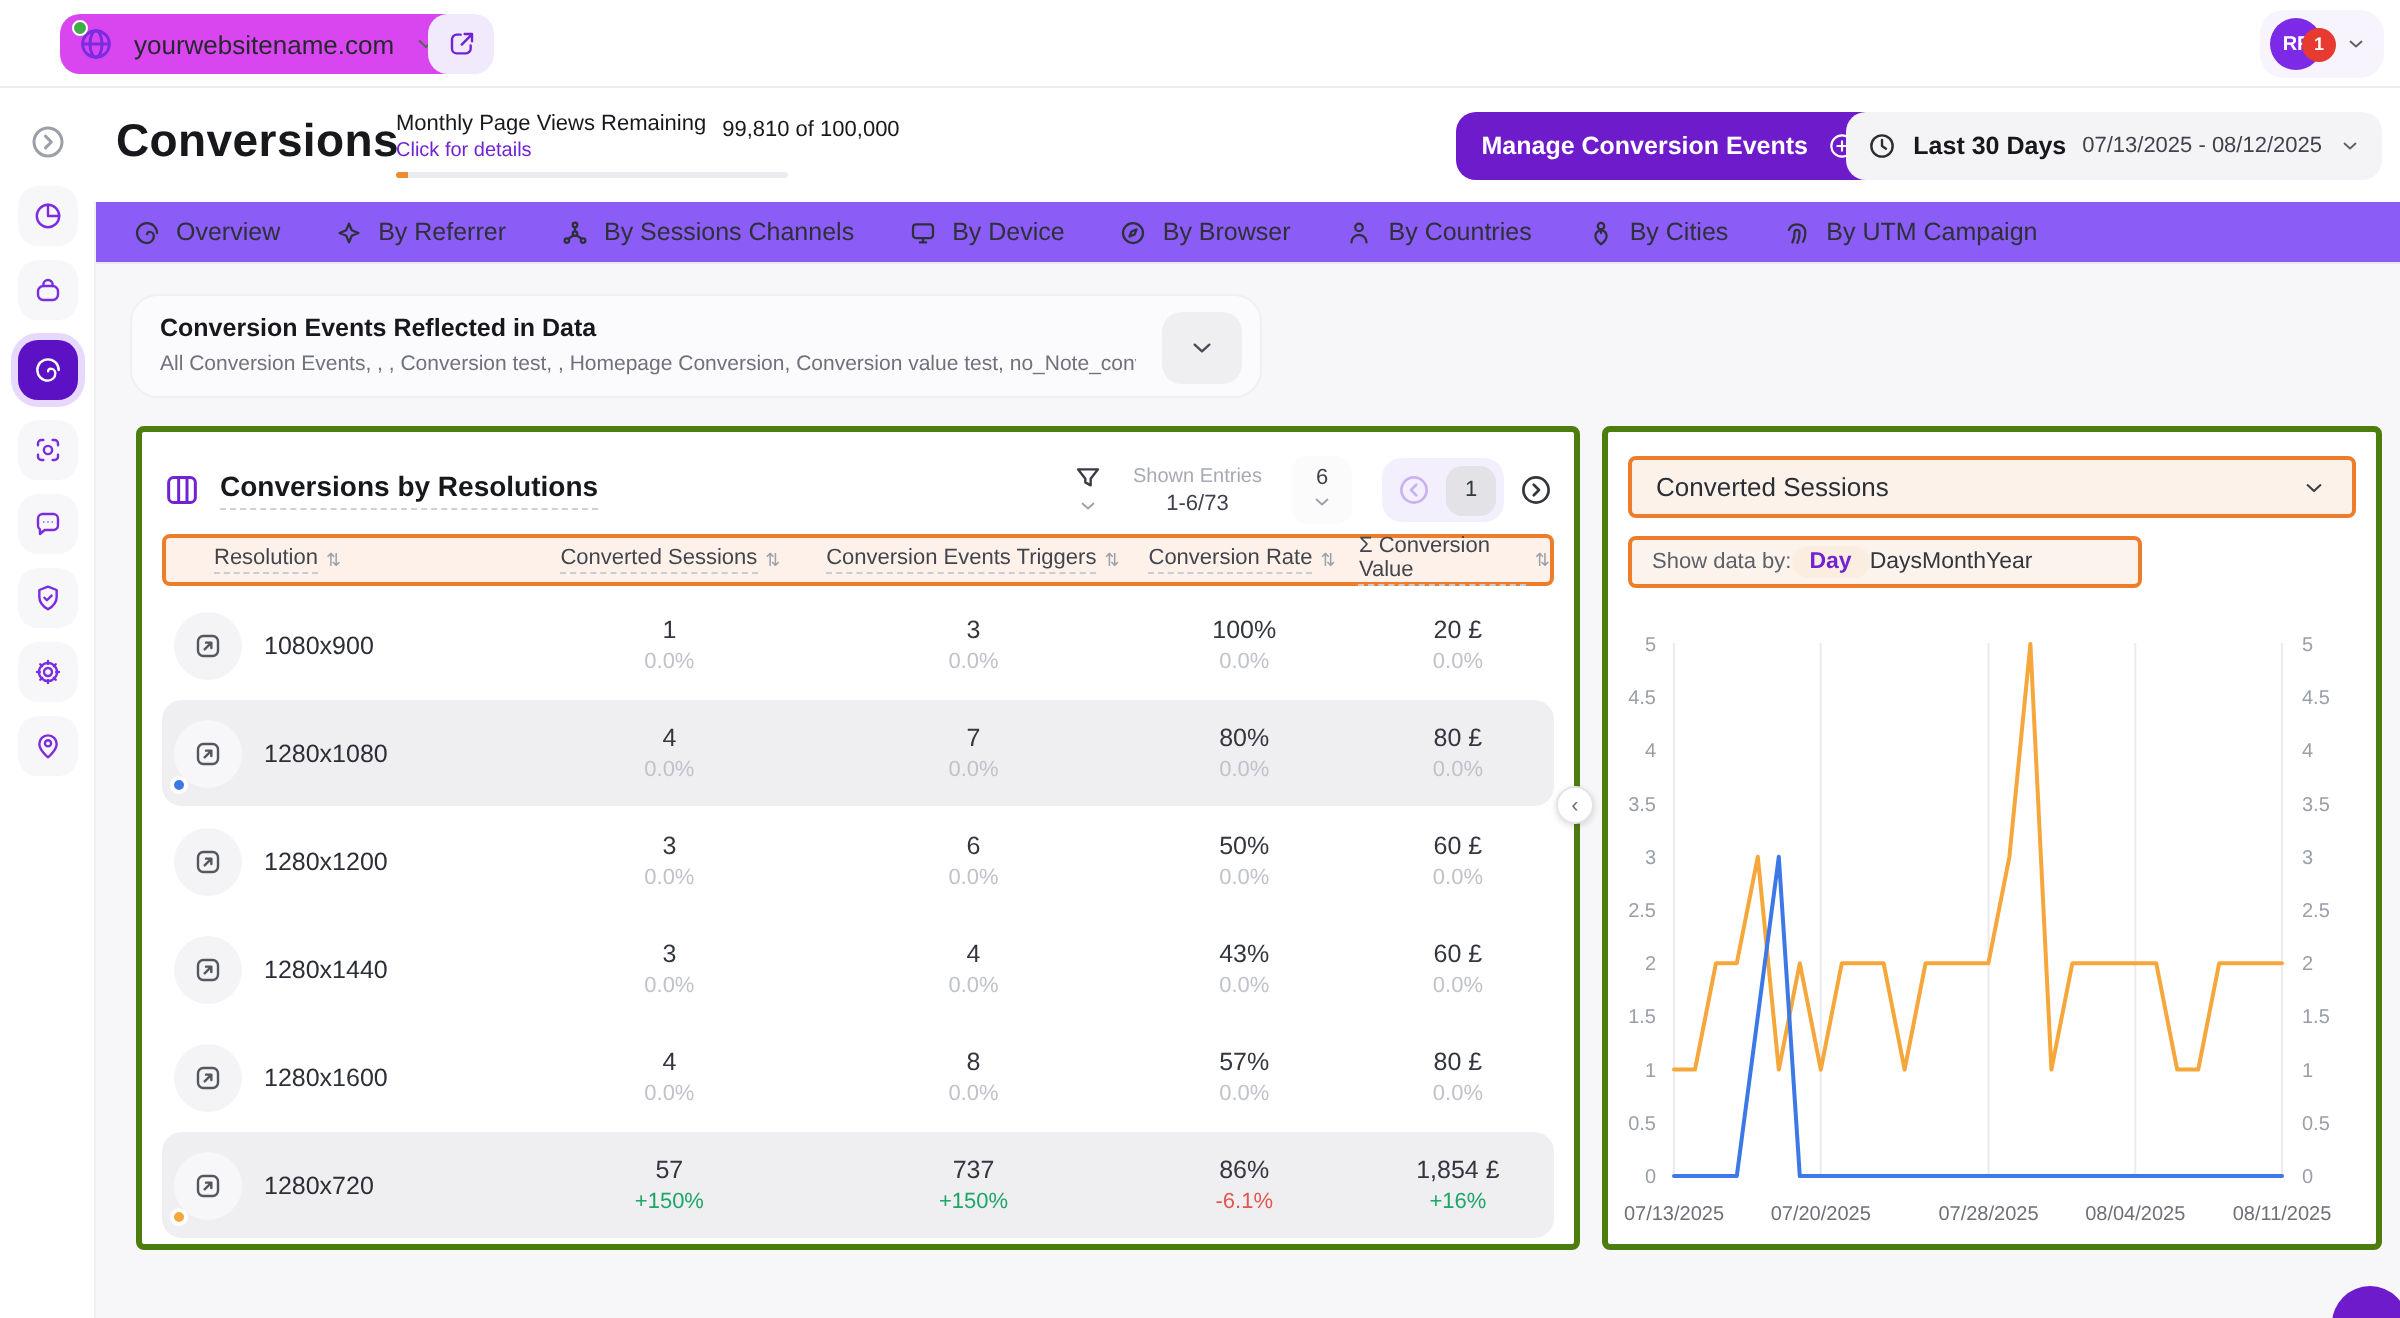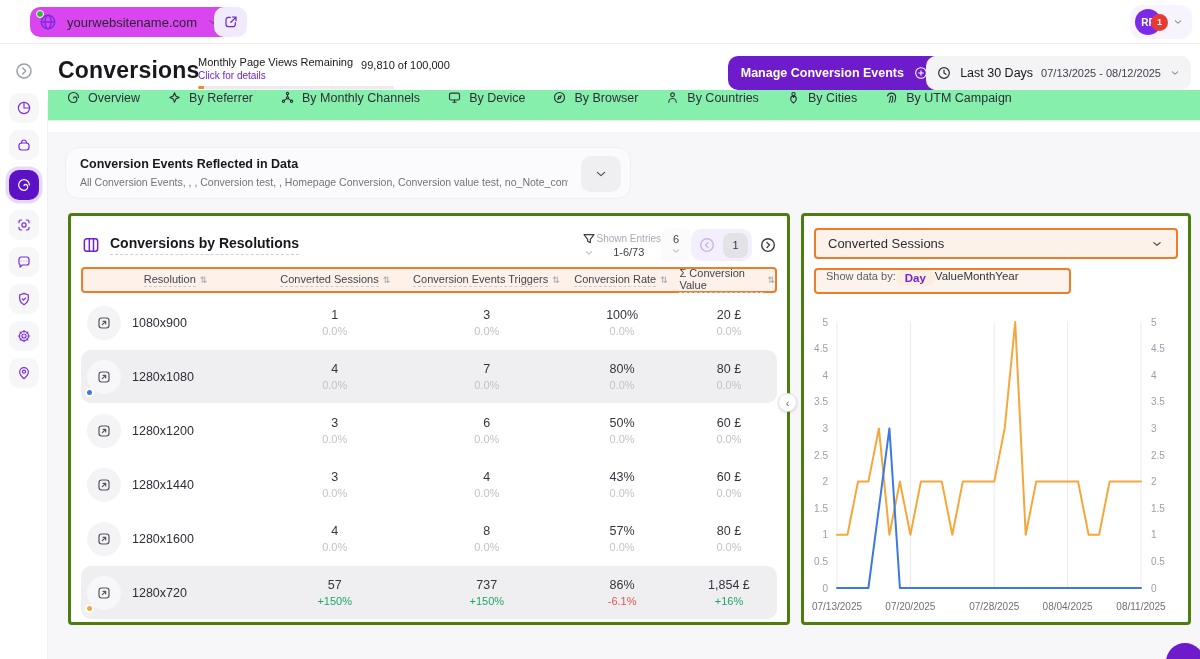--- a/index.html
+++ b/index.html
@@ -35,75 +35,75 @@
   .q-row{display:flex;gap:8px;align-items:flex-start}
   .q-label{font-size:11px;font-weight:normal;color:#17181c}
   .q-value{font-size:11px;color:#17181c;margin-top:3px;white-space:nowrap}
   .q-link{font-size:10px;color:#7123d4;margin-top:2px}
   .q-bar{margin-top:5px;width:196px;height:3px;background:#ecebee;border-radius:2px;overflow:hidden}
   .q-bar i{display:block;width:6px;height:100%;background:#ef8b30}
   .mng-btn{position:absolute;right:258px;top:12px;height:34px;padding:0 13px;border-radius:10px;background:#6d1bcb;color:#fff;font-size:12.5px;font-weight:bold;display:flex;align-items:center;gap:9px;border:none}
   .refresh-btn{position:absolute;right:216px;top:12px;width:34px;height:34px;border-radius:10px;background:#f1e9fc;color:#7123d4;display:flex;align-items:center;justify-content:center}
   .date-pill{position:absolute;right:9px;top:12px;height:34px;border-radius:10px;background:#f4f4f7;display:flex;align-items:center;gap:8px;padding:0 10px}
   .date-pill .clk{color:#2c2e36}
-  .date-preset{font-size:12.5px;font-weight:normal;color:#17181c;white-space:nowrap}
+  .date-preset{font-size:12.5px;font-weight:bold;color:#17181c;white-space:nowrap}
   .date-range{font-size:11px;color:#3f424b;white-space:nowrap}
   
-  .tabbar{position:absolute;left:48px;top:90px;right:0;height:31px;background:#86efac;border-bottom:1px solid #e9e9ee;display:flex;align-items:flex-start;gap:27px;padding-left:18px}
+  .tabbar{position:absolute;left:48px;top:101px;right:0;height:31px;background:#8b5cf6;border-bottom:1px solid #e9e9ee;display:flex;align-items:center;gap:27px;padding-left:18px}
   .tab{display:flex;align-items:center;gap:7px;font-size:12.5px;color:#2d3038;white-space:nowrap}
   .tab.active{border:2.5px solid #ee7d2b;border-radius:8px;padding:4px 10px;margin:0 -11px}
   
   .content{position:absolute;left:48px;top:132px;right:0;bottom:0;background:#f7f7f9}
   .events-card{position:absolute;left:17px;top:15px;width:566px;height:52px;background:#fbfbfd;border:1px solid #f0f0f3;border-radius:14px}
   .ev-title{position:absolute;left:14px;top:9px;font-size:12.5px;font-weight:bold;color:#17181c}
   .ev-sub{position:absolute;left:14px;top:28px;right:62px;font-size:10.5px;color:#6f727c;white-space:nowrap;overflow:hidden}
   .ev-chev{position:absolute;right:9px;top:8px;width:40px;height:36px;border-radius:10px;background:#efeff2;color:#4a4d55;display:flex;align-items:center;justify-content:center}
   .panel{position:absolute;background:#fff;border:3px solid #4d7c0f;border-radius:4px}
   .panel.left{left:20px;top:81px;width:722px;height:412px}
   .panel.right{left:753px;top:81px;width:390px;height:412px}
   
   .tbl-head{display:flex;align-items:center;padding:10px 10px 0 10px;height:48px}
   .tbl-ic{color:#7123d4;display:flex;align-items:center;justify-content:center}
   .tbl-title{font-size:14px;font-weight:bold;color:#17181c;border-bottom:1.5px dashed #cdd0d8;padding-bottom:3px;margin-left:9px}
-  .tbl-tools{margin-left:auto;display:flex;align-items:center;}
+  .tbl-tools{margin-left:auto;display:flex;align-items:center;gap:15px}
   .tool-filter{display:flex;flex-direction:column;align-items:center;color:#3a3d45}
   .chev-s{color:#9ca0a8}
   .entries{text-align:center}
   .entries-label{font-size:10px;color:#a7aab3}
   .entries-val{font-size:11px;color:#3f424b;margin-top:2px}
   .size-box{width:30px;height:34px;border-radius:8px;background:#fbfbfc;display:flex;flex-direction:column;align-items:center;justify-content:center;color:#3f424b;font-size:11px;gap:0}
   .pager{display:flex;align-items:center;gap:7px}
   .pager-pill{height:32px;border-radius:10px;background:#f4effc;display:flex;align-items:center;gap:7px;padding:0 4px 0 7px}
   .pg-prev{color:#c9b2ef;display:flex}
   .pg-num{width:25px;height:25px;border-radius:8px;background:#e2e2e7;color:#33363d;font-size:11px;display:flex;align-items:center;justify-content:center}
   .pg-next{color:#33363d;display:flex}
   
   .cols-box{margin:3px 10px 0 10px;height:26px;border:2.5px solid #ee7d2b;border-radius:4px;background:#fdf1e9;display:flex;align-items:center}
   .colh{display:flex;align-items:center;justify-content:center;gap:4px;font-size:11px;color:#42454d}
   .colh .lbl{border-bottom:1px dashed #c9ccd4;padding-bottom:1px}
   .colh .sort{color:#9ba0a9;font-size:9px}
   .c0{width:25.6%}.c1{width:21.7%}.c2{width:22%}.c3{width:16.9%}.c4{width:13.8%}
-  .colh.c0{justify-content:center;padding-left:8px}
+  .colh.c0{justify-content:flex-start;padding-left:24px}
   
   .rows{margin:3px 10px 0 10px}
   .trow{height:53px;border-radius:10px;display:flex;align-items:center;margin-bottom:1px}
   .trow.sel{background:#efeff2}
   .tcell{display:flex;flex-direction:column;align-items:center;gap:3px}
   .tc-res{flex-direction:row;justify-content:flex-start;gap:11px;padding-left:6px;align-items:center}
   .res-ic{position:relative;width:34px;height:34px;border-radius:50%;background:#f4f4f7;color:#54575f;display:flex;align-items:center;justify-content:center}
   .trow.sel .res-ic{background:#f7f7f9}
   .res-dot{position:absolute;left:-2px;bottom:-3px;width:9px;height:9px;border-radius:50%;border:2px solid #fff}
   .res-name{font-size:12.5px;color:#2b2e36}
   .tv{font-size:12.5px;color:#33363e}
   .ts{font-size:11px;color:#c0c3ca}
   .ts.up{color:#1ea568}.ts.down{color:#e2574e}
   
   .metric-dd{margin:12px 10px 0 10px;height:31px;border:2.5px solid #ee7d2b;border-radius:4px;background:#fdf2ea;display:flex;align-items:center;padding:0 12px;font-size:13px;color:#2b2e36}
   .metric-dd .chev{margin-left:auto;color:#3a3d45;display:flex}
-  .sdb{margin:9px 10px 0 10px;width:257px;height:26px;border:2.5px solid #ee7d2b;border-radius:4px;background:#fcf3ec;display:flex;align-items:flex-start;padding-left:10px;font-size:11px}
+  .sdb{margin:9px 10px 0 10px;width:257px;height:26px;border:2.5px solid #ee7d2b;border-radius:4px;background:#fcf3ec;display:flex;align-items:center;padding-left:10px;font-size:11px}
   .sdb-label{color:#5d6069}
   .period{color:#33363d;font-size:11.5px}
   .period.active{color:#7123d4;font-weight:bold;background:#fbeee1;padding:2px 9px;border-radius:8px}
   .chart-wrap{position:absolute;left:2px;right:2px;top:94px;bottom:4px}
   .chart-wrap svg{width:100%;height:100%;stroke:none}
   
   .handle{position:absolute;left:730px;top:261px;width:19px;height:19px;border-radius:50%;background:#fff;border:1px solid #e4e4e8;box-shadow:0 1px 3px rgba(0,0,0,.14);display:flex;align-items:center;justify-content:center;color:#6b6e76;font-size:11px;z-index:6}
   .fab{position:absolute;left:1166px;top:643px;width:38px;height:38px;border-radius:50%;background:#6d1bcb;z-index:7}
 </style>
 </head>
@@ -388,21 +388,21 @@
         </svg>
       </span>
       <span>By Referrer</span>
     </div>
   <div class="tab">
       <span>
         <svg class="ic15">
           <use href="#sym-share"></use>
         </svg>
       </span>
-      <span>By Monthly Channels</span>
+      <span>By Sessions Channels</span>
     </div>
   <div class="tab">
       <span>
         <svg class="ic15">
           <use href="#sym-monitor"></use>
         </svg>
       </span>
       <span>By Device</span>
     </div>
   <div class="tab">
@@ -694,21 +694,21 @@
       <span>Converted Sessions</span>
       <span class="chev">
           <svg class="ic14">
             <use href="#sym-chevdown"></use>
           </svg>
         </span>
     </div>
     <div class="sdb">
       <span class="sdb-label">Show data by:</span>
       <span class="period active">Day</span>
-      <span class="period">Value</span>
+      <span class="period">Days</span>
       <span class="period">Month</span>
       <span class="period">Year</span>
     </div>
     <div class="chart-wrap">
       <svg viewBox="0 0 378 308">
           <line x1="30" y1="12" x2="30" y2="278" stroke="#ebebef" stroke-width="1"></line>
           <text x="30" y="300" text-anchor="middle" font-size="10" fill="#6d7078" font-family="Liberation Sans, sans-serif">07/13/2025</text>
           <line x1="103.37931034482759" y1="12" x2="103.37931034482759" y2="278" stroke="#ebebef" stroke-width="1"></line>
           <text x="103.37931034482759" y="300" text-anchor="middle" font-size="10" fill="#6d7078" font-family="Liberation Sans, sans-serif">07/20/2025</text>
           <line x1="187.24137931034483" y1="12" x2="187.24137931034483" y2="278" stroke="#ebebef" stroke-width="1"></line>

